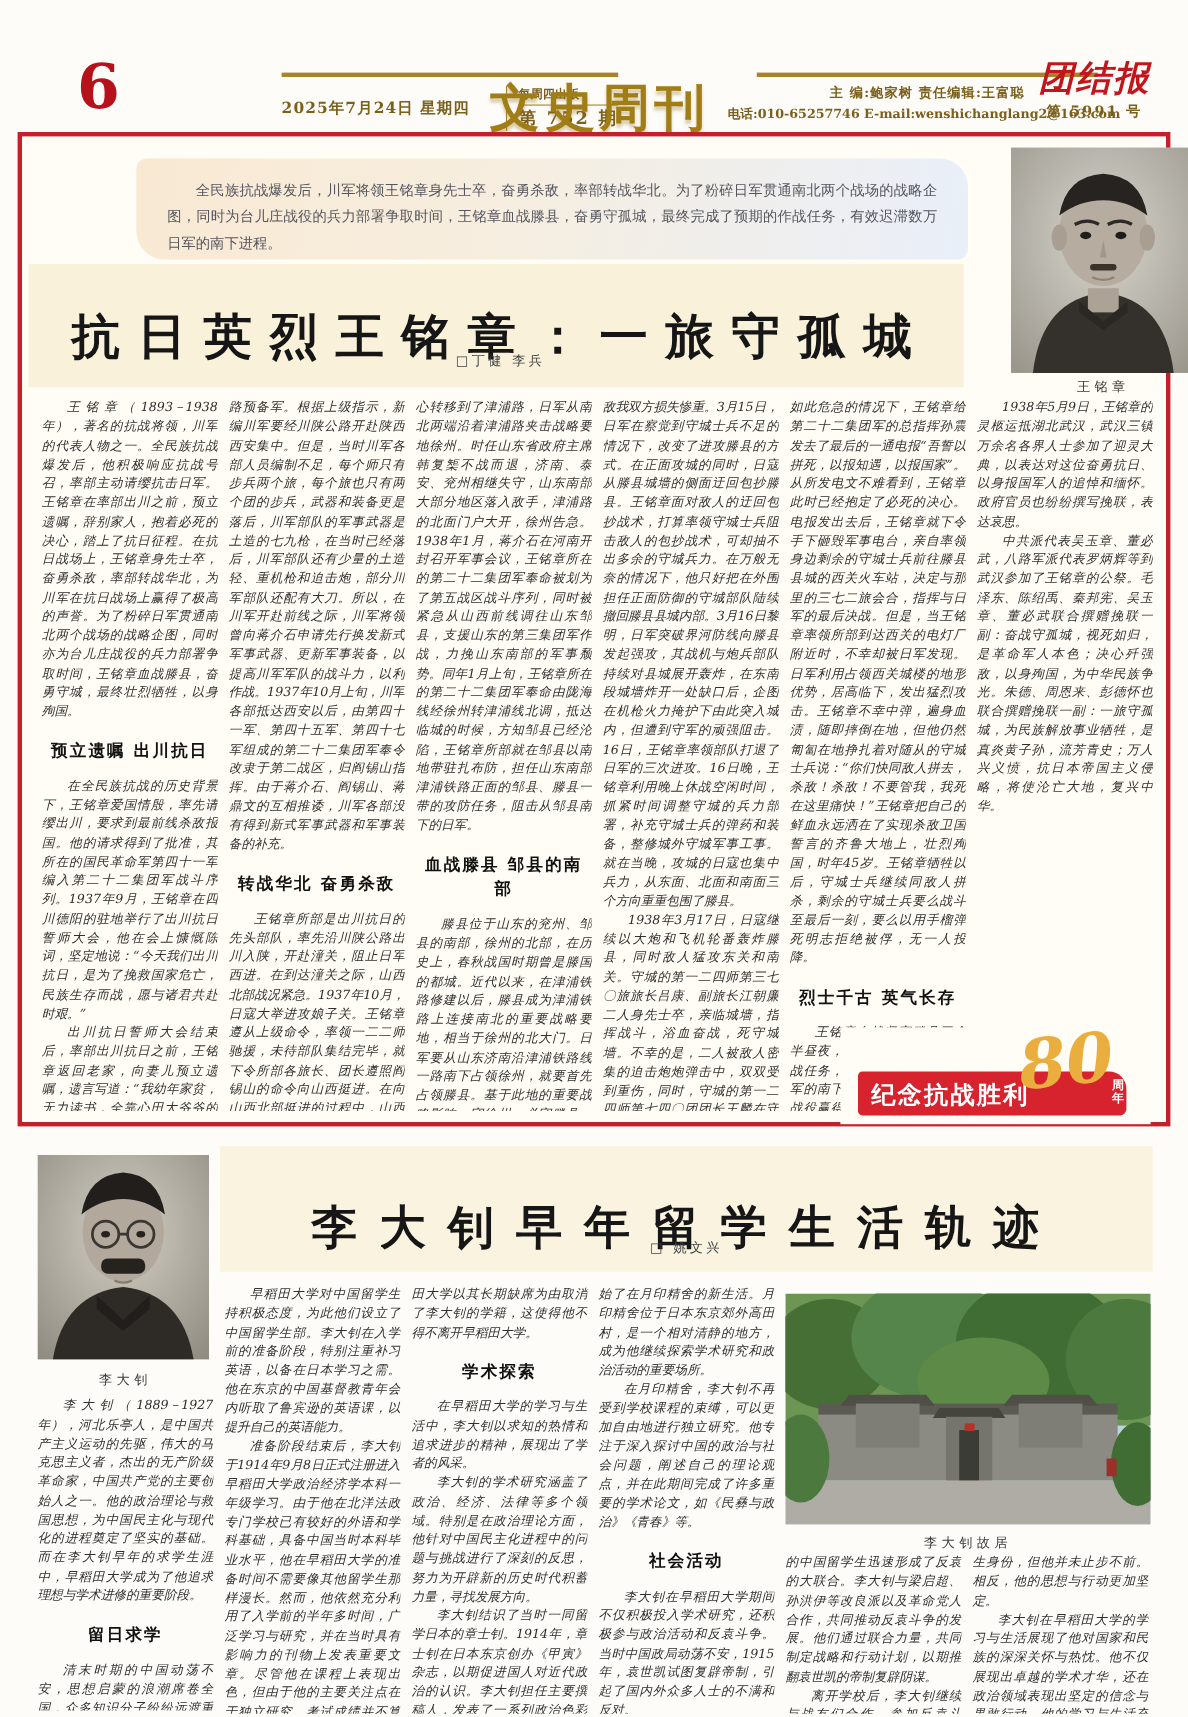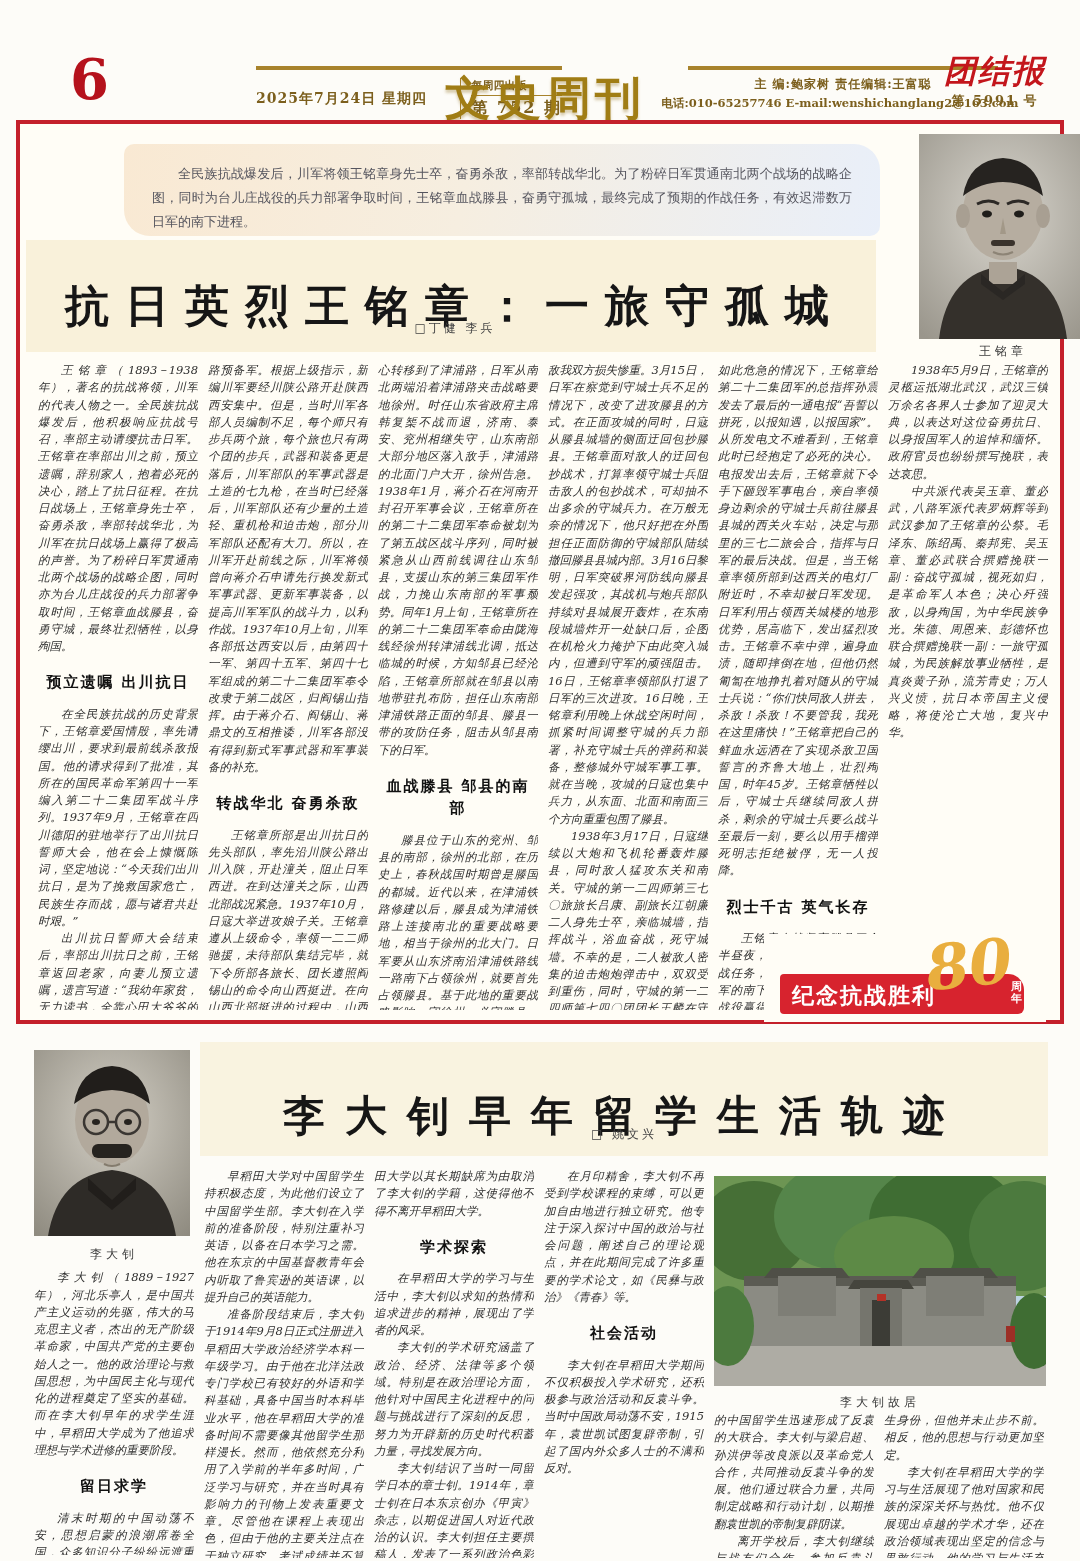--- a/index.html
+++ b/index.html
@@ -196,20 +196,21 @@
       <p class="col-para">准备阶段结束后，李大钊于1914年9月8日正式注册进入早稻田大学政治经济学本科一年级学习。由于他在北洋法政专门学校已有较好的外语和学科基础，具备中国当时本科毕业水平，他在早稻田大学的准备时间不需要像其他留学生那样漫长。然而，他依然充分利用了入学前的半年多时间，广泛学习与研究，并在当时具有影响力的刊物上发表重要文章。尽管他在课程上表现出色，但由于他的主要关注点在于独立研究，考试成绩并不算特别高。</p>
     </div>
   <div class="tcol a2c3">
       <p class="col-para cont">田大学以其长期缺席为由取消了李大钊的学籍，这使得他不得不离开早稻田大学。</p>
       <h3 class="col-head">学术探索</h3>
       <p class="col-para">在早稻田大学的学习与生活中，李大钊以求知的热情和追求进步的精神，展现出了学者的风采。</p>
       <p class="col-para">李大钊的学术研究涵盖了政治、经济、法律等多个领域。特别是在政治理论方面，他针对中国民主化进程中的问题与挑战进行了深刻的反思，努力为开辟新的历史时代积蓄力量，寻找发展方向。</p>
       <p class="col-para">李大钊结识了当时一同留学日本的章士钊。1914年，章士钊在日本东京创办《甲寅》杂志，以期促进国人对近代政治的认识。李大钊担任主要撰稿人，发表了一系列政治色彩浓厚的文章，反映出李大钊深切的忧国忧民之心。</p>
     </div>
   <div class="tcol a2c4">
+      <p class="col-para cont">始了在月印精舍的新生活。月印精舍位于日本东京郊外高田村，是一个相对清静的地方，成为他继续探索学术研究和政治活动的重要场所。</p>
       <p class="col-para">在月印精舍，李大钊不再受到学校课程的束缚，可以更加自由地进行独立研究。他专注于深入探讨中国的政治与社会问题，阐述自己的理论观点，并在此期间完成了许多重要的学术论文，如《民彝与政治》《青春》等。</p>
       <h3 class="col-head">社会活动</h3>
       <p class="col-para">李大钊在早稻田大学期间不仅积极投入学术研究，还积极参与政治活动和反袁斗争。当时中国政局动荡不安，1915年，袁世凯试图复辟帝制，引起了国内外众多人士的不满和反对。</p>
     </div>
 
   <figure class="fig2house">
     <svg width="332" height="210" viewBox="0 0 332 210">
       <rect width="332" height="210" fill="#bcd3e2"></rect>
       <rect y="0" width="332" height="120" fill="#6d9553"></rect>
       <ellipse cx="40" cy="55" rx="55" ry="50" fill="#466f36"></ellipse>

